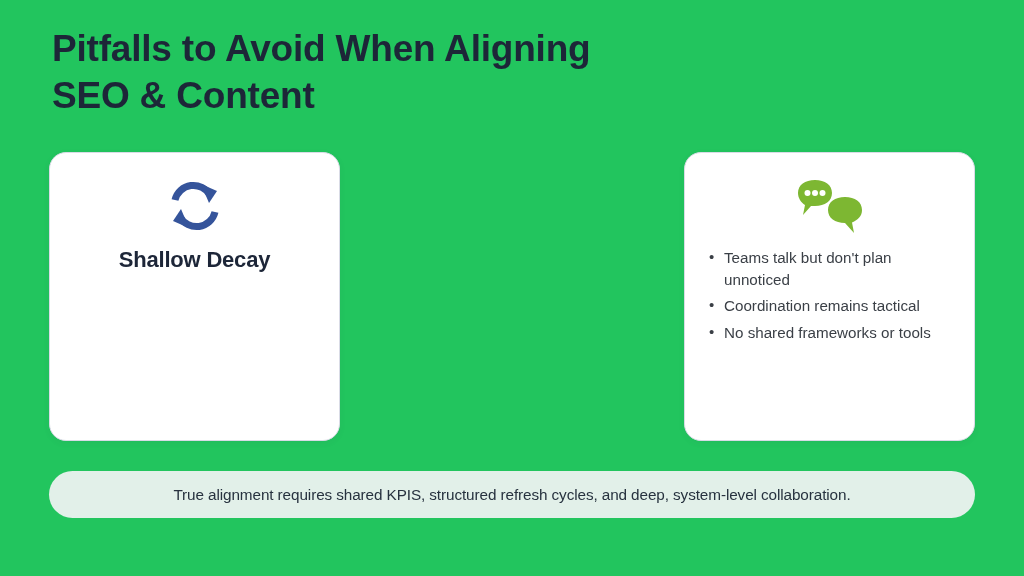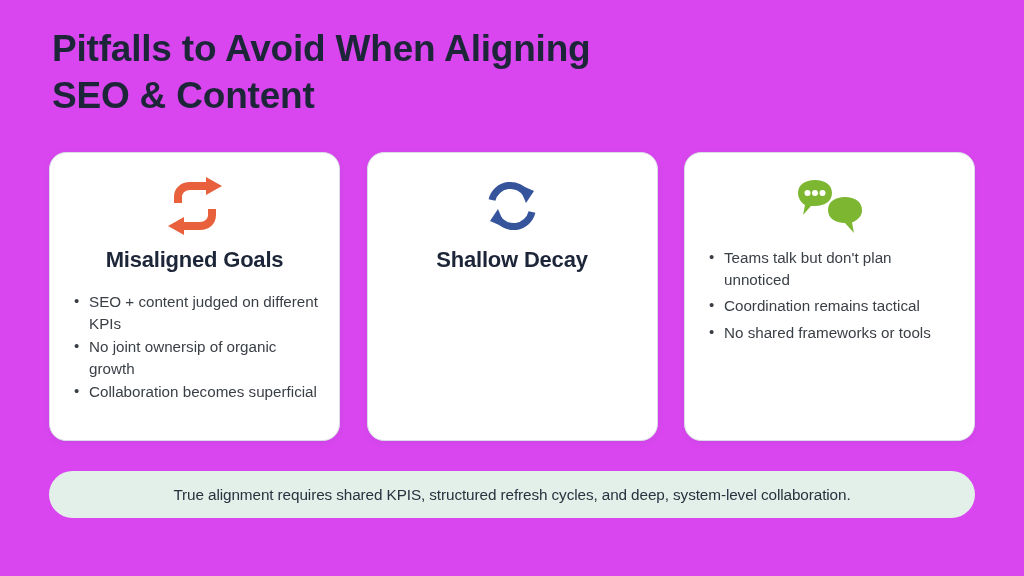--- a/index.html
+++ b/index.html
@@ -16,21 +16,21 @@
     font-family: "Liberation Sans", sans-serif;
     color: #1e2a3a;
     position: relative;
   }
 
   .slide {
     position: absolute;
     inset: 0;
     width: 1024px;
     height: 576px;
-    background: #d946ef;
+    background: #22c55e;
   }
 
   
   .slide-title {
     position: absolute;
     left: 52px;
     top: 26px;
     width: 720px;
     font-size: 37px;
     font-weight: bold;
@@ -134,36 +134,20 @@
 
 <div class="slide">
 
   <h1 class="slide-title">
     <span class="t-line">Pitfalls to Avoid When Aligning</span>
     <span class="t-line">SEO &amp; Content</span>
   </h1>
 
   <div class="cards">
 
-    <div class="card card--misaligned">
-      <div class="card-icon">
-        <svg width="66" height="58" viewBox="0 0 66 58" aria-hidden="true">
-          <g fill="#e8603c">
-            <path d="M12 20 C12 11, 19 5, 28 5 L44 5 L44 0 L60 9 L44 18 L44 13 L28 13 C23.5 13, 20 16, 20 20 L20 26 L12 26 Z"></path>
-            <path d="M54 38 C54 47, 47 53, 38 53 L22 53 L22 58 L6 49 L22 40 L22 45 L38 45 C42.5 45, 46 42, 46 38 L46 32 L54 32 Z"></path>
-          </g>
-        </svg>
-      </div>
-      <div class="card-title">Misaligned Goals</div>
-      <ul class="card-bullets">
-        <li>SEO + content judged on different KPIs</li>
-        <li>No joint ownersip of organic growth</li>
-        <li>Collaboration becomes superficial</li>
-      </ul>
-    </div>
 
     <div class="card card--decay">
       <div class="card-icon">
         <svg width="62" height="58" viewBox="0 0 62 58" aria-hidden="true">
           <g fill="none" stroke="#35549b" stroke-width="7" stroke-linecap="butt">
             <path d="M46 18 A 19 19 0 0 0 11 23"></path>
             <path d="M16 40 A 19 19 0 0 0 51 35"></path>
           </g>
           <g fill="#35549b">
             <path d="M37 7 L53 14 L45 26 Z"></path>

